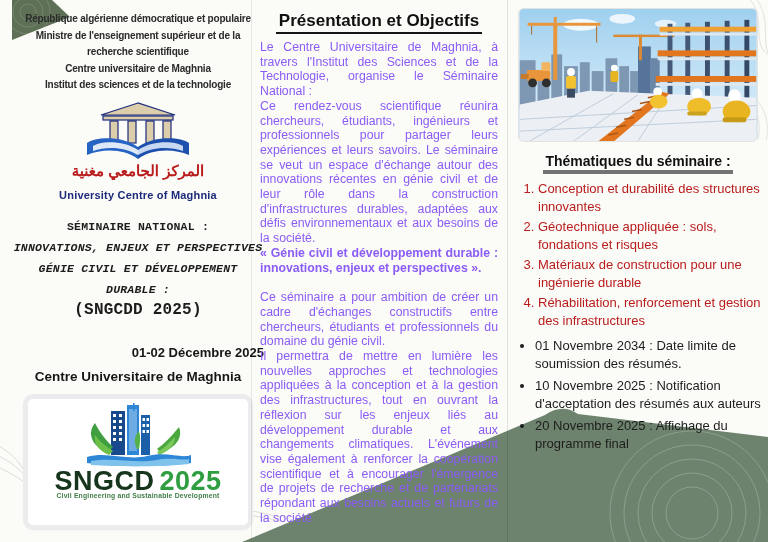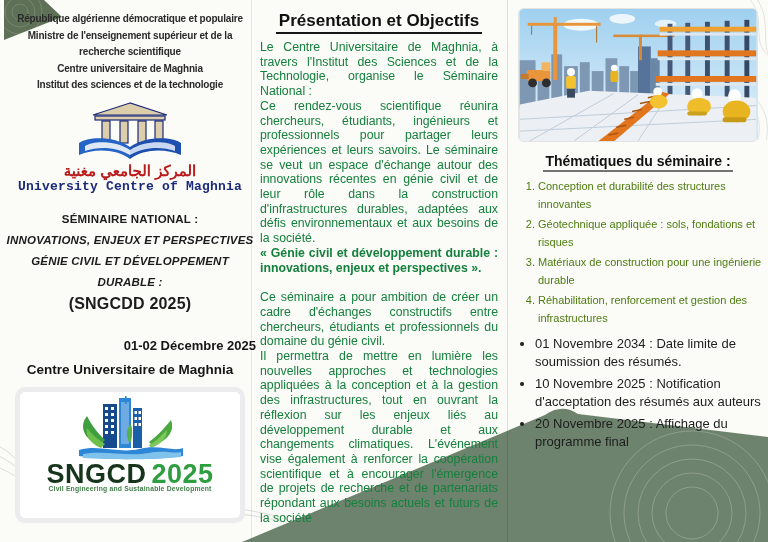--- a/index.html
+++ b/index.html
@@ -7,62 +7,62 @@
     width:768px;height:542px;position:relative;overflow:hidden;
     background:#fbfbf8;color:#1d1d1d;
     font-family:"Liberation Sans",sans-serif;
     -webkit-font-smoothing:antialiased;
   }
   .fold{position:absolute;top:0;bottom:0;width:1px;background:rgba(0,0,0,.08);z-index:3;}
   .fold.f1{left:251px;}
   .fold.f2{left:507px;background:rgba(0,0,0,.11);}
 
   .panel{position:absolute;top:0;height:542px;z-index:2;}
-  .panel.left{left:4px;width:252px;}
+  .panel.left{left:12px;width:252px;}
   .panel.middle{left:252px;width:256px;}
   .panel.right{left:508px;width:260px;}
 
   
   .deco{position:absolute;z-index:1;pointer-events:none;}
   .corner-accent{top:0;left:0;z-index:2;}
   .mountain{left:240px;bottom:0;z-index:0;}
 
   
   .gov-header{margin:11px 6px 0;text-align:center;font-weight:bold;
     font-size:10px;line-height:16.5px;letter-spacing:-0.2px;color:#2a2a2a;position:relative;z-index:3;}
   .uni-logo{margin-top:7px;text-align:center;}
   .uni-logo .arabic{font-size:15px;font-weight:bold;color:#b91c1c;line-height:15px;margin-top:-4px;}
-  .uni-logo .english{font-size:13px;font-weight:bold;color:#1b2a7a;letter-spacing:.2px;margin-top:1px;font-family:Liberation Mono, monospace;}
+  .uni-logo .english{font-size:11px;font-weight:bold;color:#1b2a7a;letter-spacing:.2px;margin-top:11px;}
   .seminar-title{margin-top:15px;text-align:center;font-weight:bold;color:#1c1c1c;
-    font-size:11.5px;line-height:21px;letter-spacing:.2px;}
+    font-size:11.5px;line-height:21px;letter-spacing:.2px;font-family:Liberation Mono, monospace;}
   .seminar-title .it{font-style:italic;}
   .seminar-title .acr{font-size:16px;}
   .event-date{margin-top:24px;text-align:right;font-weight:bold;font-size:13px;color:#161616;}
   .event-venue{margin-top:9px;text-align:center;font-weight:bold;font-size:13.5px;color:#161616;}
   .sngcd-card{width:220px;height:126px;margin:15px auto 0;background:#ffffff;border-radius:5px;
     box-shadow:0 0 0 5px #ececee,0 2px 6px rgba(0,0,0,.10);text-align:center;padding-top:4px;box-sizing:border-box;}
   .sngcd-text{font-size:27px;font-weight:800;letter-spacing:.5px;line-height:20px;margin-top:-2px;}
   .sngcd-text .nm{color:#17351c;}
   .sngcd-text .yr{color:#2f9e41;margin-left:5px;}
   .sngcd-tagline{font-size:6.8px;font-weight:bold;color:#3f7d46;margin-top:1px;letter-spacing:.2px;}
 
   
   .middle-inner{padding:11px 10px 0 8px;}
   .pres-heading{display:block;width:fit-content;margin:0 auto 6px;text-align:center;
     font-size:17px;font-weight:bold;color:#111;border-bottom:2.5px solid #151515;padding:0 3px 1px;}
-  .body-par{font-size:12.3px;line-height:14.7px;text-align:justify;color:#15803d;margin:0;}
+  .body-par{font-size:12.3px;line-height:14.7px;text-align:justify;color:#8b5cf6;margin:0;}
   .body-par.bold{font-weight:bold;}
   .gap{height:15px;}
 
   
   .photo{width:238px;height:132px;margin:8px auto 0;border-radius:6px;overflow:hidden;
     border:1px solid #e3e3e1;background:#cfe4f2;position:relative;z-index:2;}
   .sec-heading{display:block;width:fit-content;margin:11px auto 0;text-align:center;
-    font-size:14px;font-weight:bold;color:#111;border-bottom:2px solid #737373;padding:0 2px 1px;position:relative;z-index:2;}
-  ol.them-list{margin:6px 6px 4px 14px;padding-left:16px;font-size:11px;line-height:17.5px;color:#4d7c0f;position:relative;z-index:2;}
+    font-size:14px;font-weight:bold;color:#111;border-bottom:4px solid #737373;padding:0 2px 1px;position:relative;z-index:2;}
+  ol.them-list{margin:6px 6px 4px 14px;padding-left:16px;font-size:13px;line-height:17.5px;color:#b91c1c;position:relative;z-index:2;}
   ol.them-list li{margin-bottom:3px;padding-left:0;}
   ul.date-list{margin:8px 4px 0 10px;padding-left:17px;font-size:13px;line-height:17.5px;color:#1d1d1d;position:relative;z-index:2;}
   ul.date-list li{margin-bottom:5px;}
 </style>
 </head>
 <body>
 
 <svg class="deco" style="top:0;right:0;" width="90" height="140" viewBox="0 0 90 140">
   <g fill="none" stroke="#e2e2de" stroke-width="1">
     <path d="M60 -10 C 95 10, 70 40, 90 55"></path>

